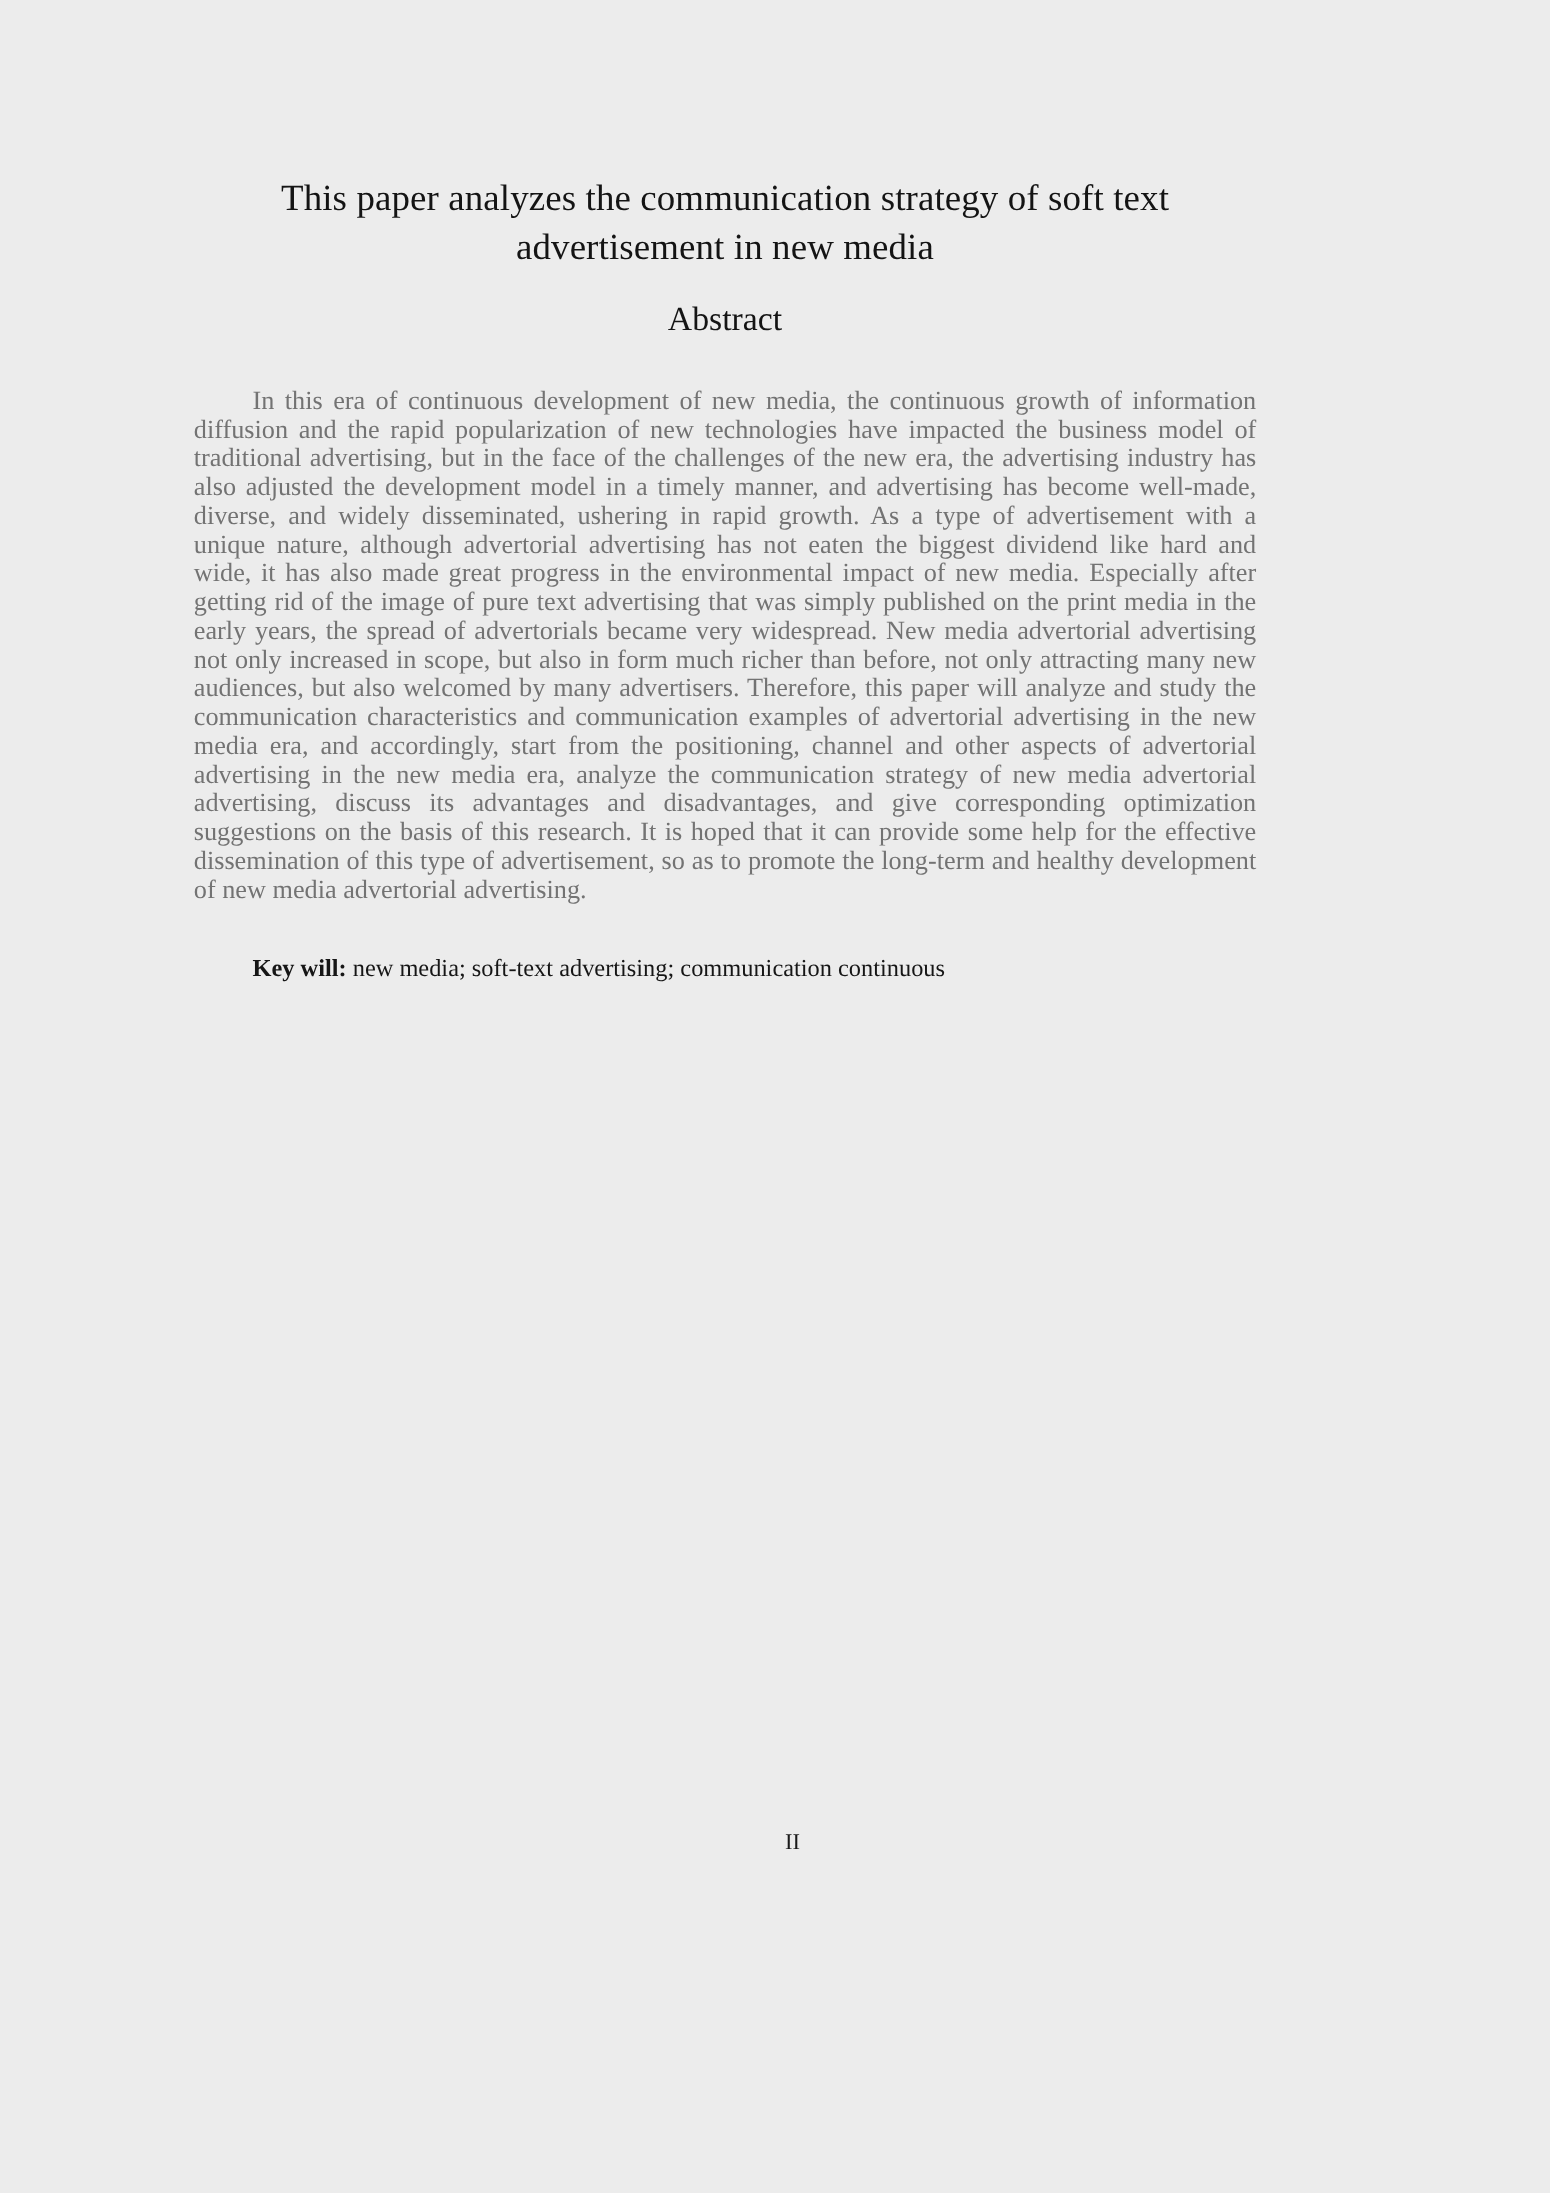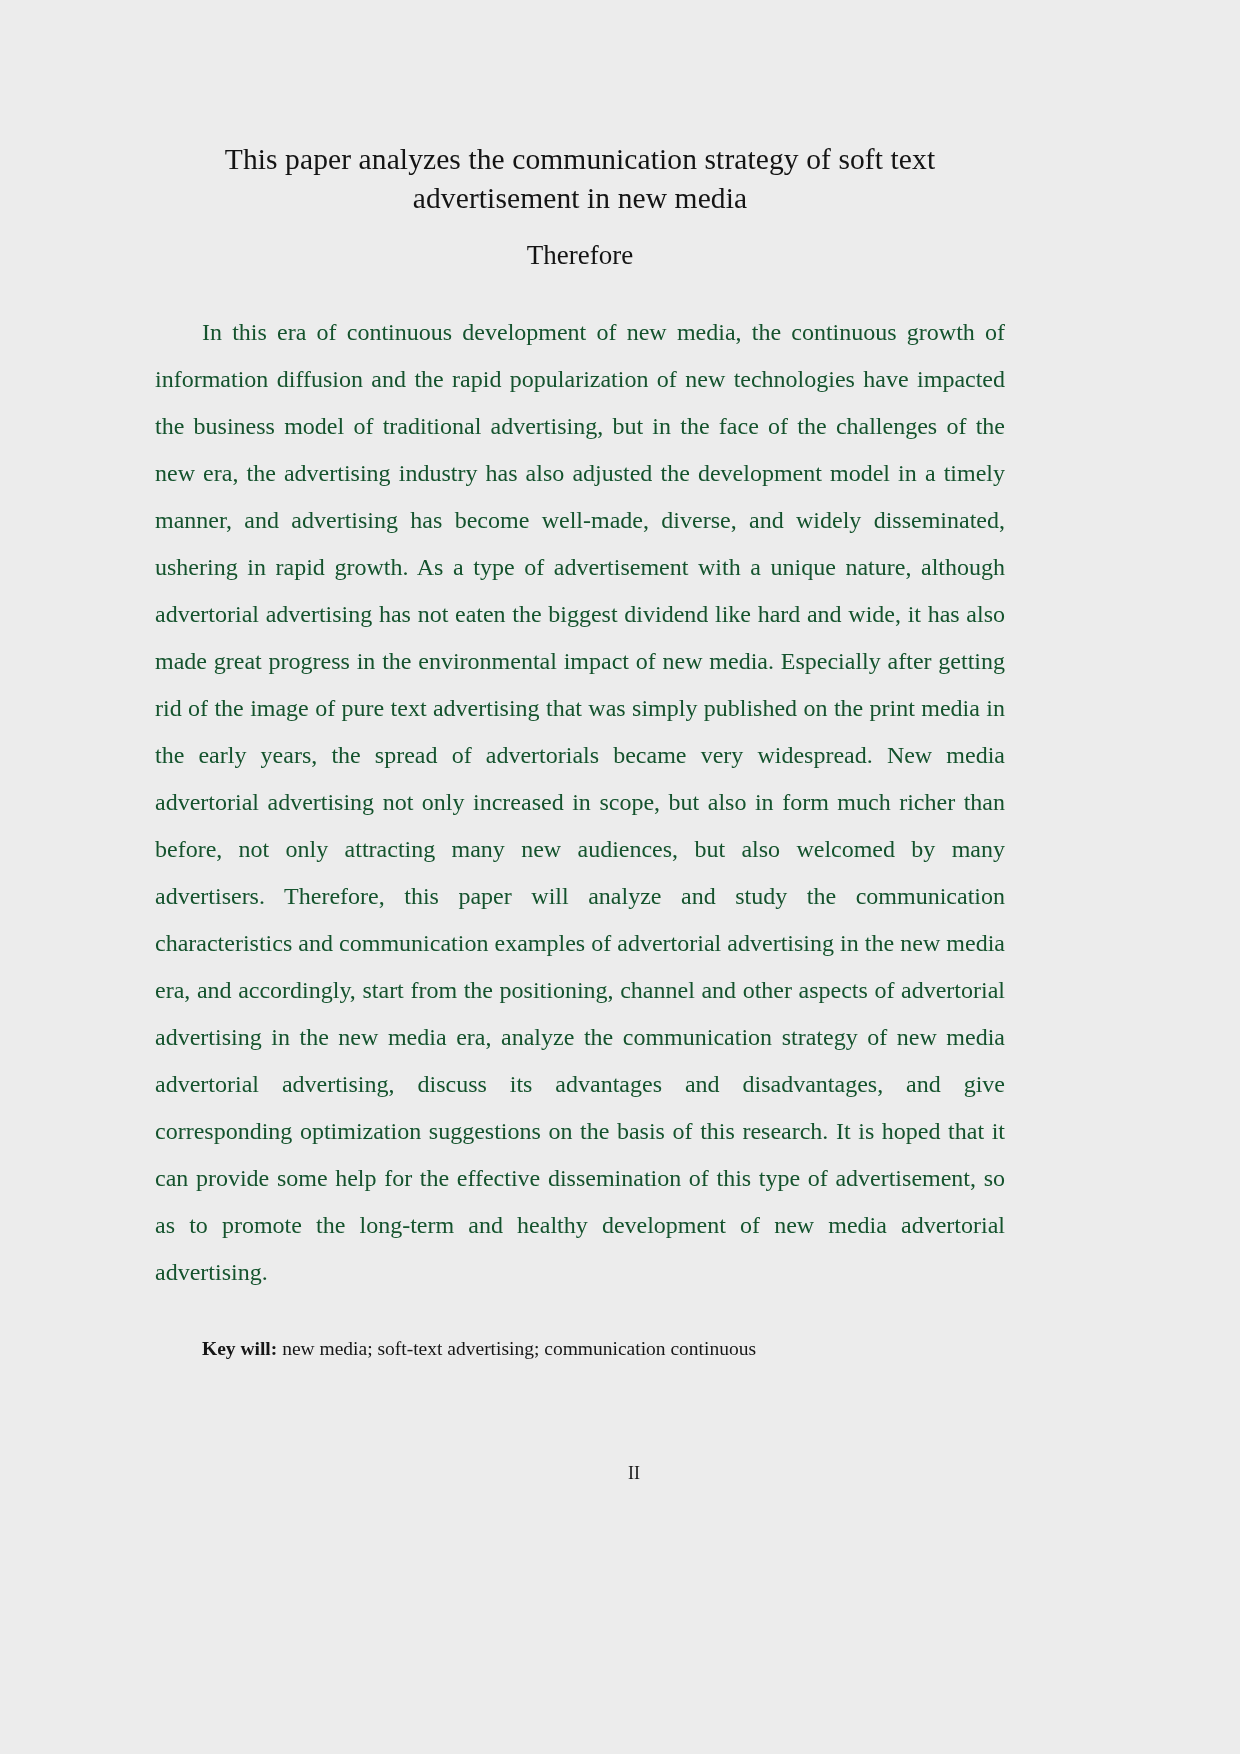--- a/index.html
+++ b/index.html
@@ -42,26 +42,26 @@
   .abstract-heading {
     font-size: 27px;
     line-height: 1.3;
     text-align: center;
     margin: 20px 0 0 0;
     font-weight: normal;
     color: #141414;
   }
   .abstract-body {
     margin: 36px 0 0 0;
-    font-size: 24px;
-    line-height: 47px;
+    font-size: 21px;
+    line-height: 23px;
     text-align: justify;
     text-justify: inter-word;
     text-indent: 47px;
-    color: #14532d;
+    color: #737373;
     hyphens: none;
   }
   .keywords {
     margin: 34px 0 0 0;
     font-size: 19.5px;
     line-height: 37px;
     text-align: left;
     text-indent: 47px;
     color: #161616;
   }
@@ -79,21 +79,21 @@
   }
 </style>
 </head>
 <body>
 
 <div class="page">
   <div class="content">
 
     <h1 class="doc-title">This paper analyzes the communication strategy of soft text advertisement in new media</h1>
 
-    <h2 class="abstract-heading">Therefore</h2>
+    <h2 class="abstract-heading">Abstract</h2>
 
     <p class="abstract-body">In this era of continuous development of new media, the continuous growth of information diffusion and the rapid popularization of new technologies have impacted the business model of traditional advertising, but in the face of the challenges of the new era, the advertising industry has also adjusted the development model in a timely manner, and advertising has become well-made, diverse, and widely disseminated, ushering in rapid growth. As a type of advertisement with a unique nature, although advertorial advertising has not eaten the biggest dividend like hard and wide, it has also made great progress in the environmental impact of new media. Especially after getting rid of the image of pure text advertising that was simply published on the print media in the early years, the spread of advertorials became very widespread. New media advertorial advertising not only increased in scope, but also in form much richer than before, not only attracting many new audiences, but also welcomed by many advertisers. Therefore, this paper will analyze and study the communication characteristics and communication examples of advertorial advertising in the new media era, and accordingly, start from the positioning, channel and other aspects of advertorial advertising in the new media era, analyze the communication strategy of new media advertorial advertising, discuss its advantages and disadvantages, and give corresponding optimization suggestions on the basis of this research. It is hoped that it can provide some help for the effective dissemination of this type of advertisement, so as to promote the long-term and healthy development of new media advertorial advertising.</p>
 
     <p class="keywords">
       <span class="keywords-label">Key will:</span><span>&nbsp;</span><span>new media; soft-text advertising; communication continuous</span>
     </p>
 
   </div>
 
   <div class="page-number">II</div>

